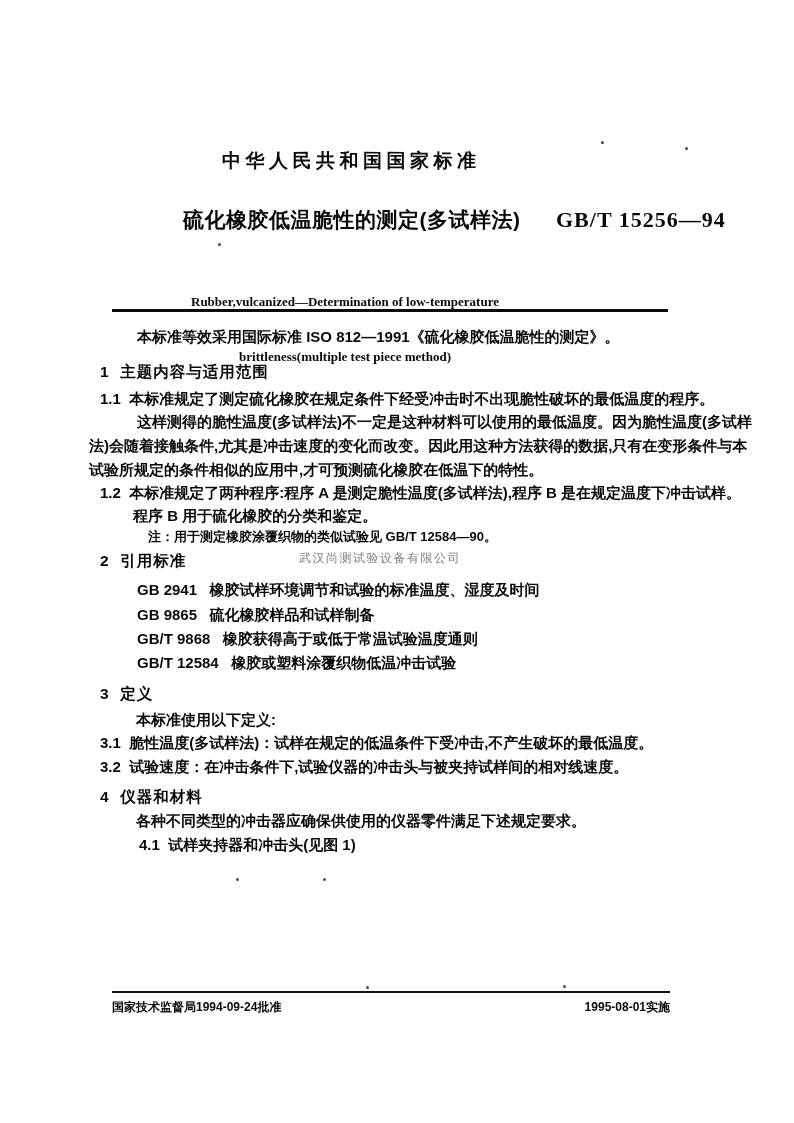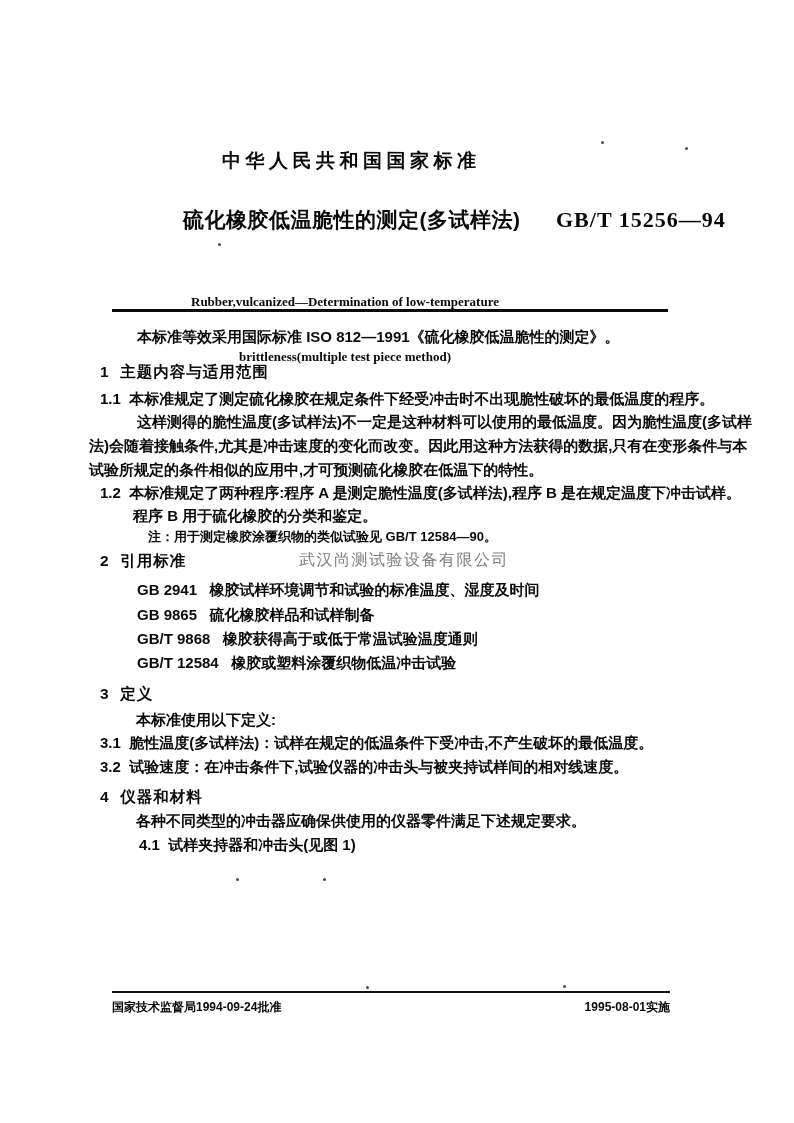--- a/index.html
+++ b/index.html
@@ -17,21 +17,21 @@
   .title-cn{top:206px;left:183px;font-size:21px;font-weight:bold;letter-spacing:0.5px;}
   .std-num{top:207px;left:556px;font-size:22px;font-weight:bold;letter-spacing:1px;font-family:"Liberation Serif",serif;}
   .en-wrap{top:258px;left:80px;width:530px;text-align:center;
     font-family:"Liberation Serif",serif;font-weight:bold;font-size:13px;}
   .en-line{line-height:23px;white-space:pre;}
   .rule-top{top:309px;left:112px;width:556px;height:3px;background:#0a0a0a;}
   
   .bl{font-size:15px;font-weight:600;line-height:17px;}
   .hd{font-size:15.5px;font-weight:bold;letter-spacing:1px;}
   .note{font-size:13px;font-weight:600;}
-  .watermark{top:550px;left:299px;font-size:16px;font-weight:normal;
+  .watermark{top:550px;left:299px;font-size:12px;font-weight:normal;
     color:#7d7d7d;letter-spacing:1.5px;}
   
   .rule-bot{top:991px;left:112px;width:558px;height:2px;background:#111;}
   .footer-row{top:999px;left:112px;width:558px;display:flex;
     justify-content:space-between;font-size:12px;font-weight:bold;white-space:pre;}
   .speck{position:absolute;width:3px;height:3px;background:#4a4a4a;border-radius:50%;}
 </style>
 </head>
 <body>
 

